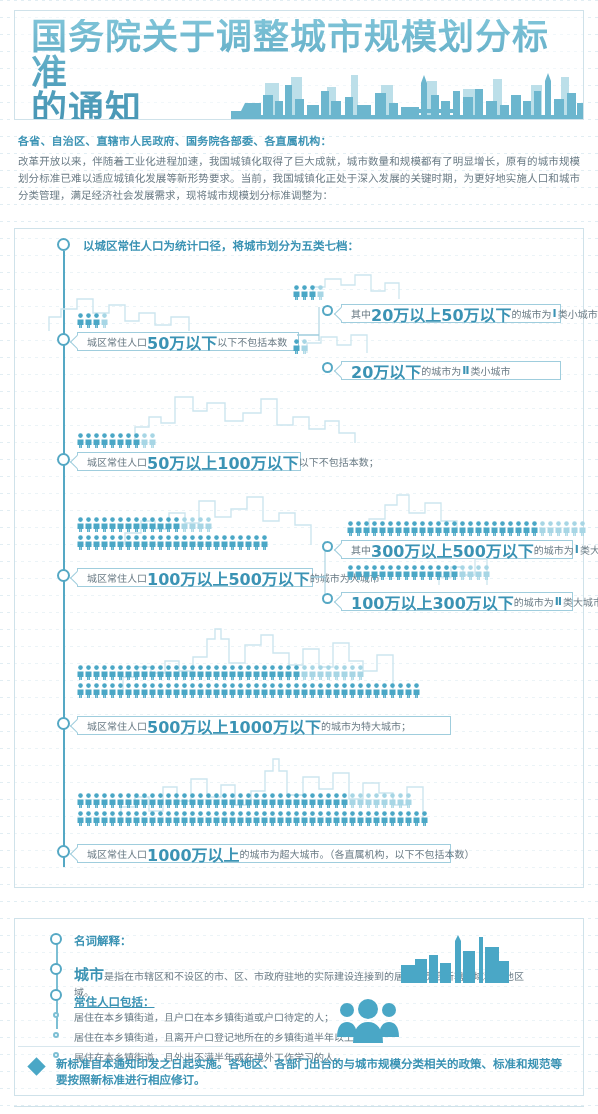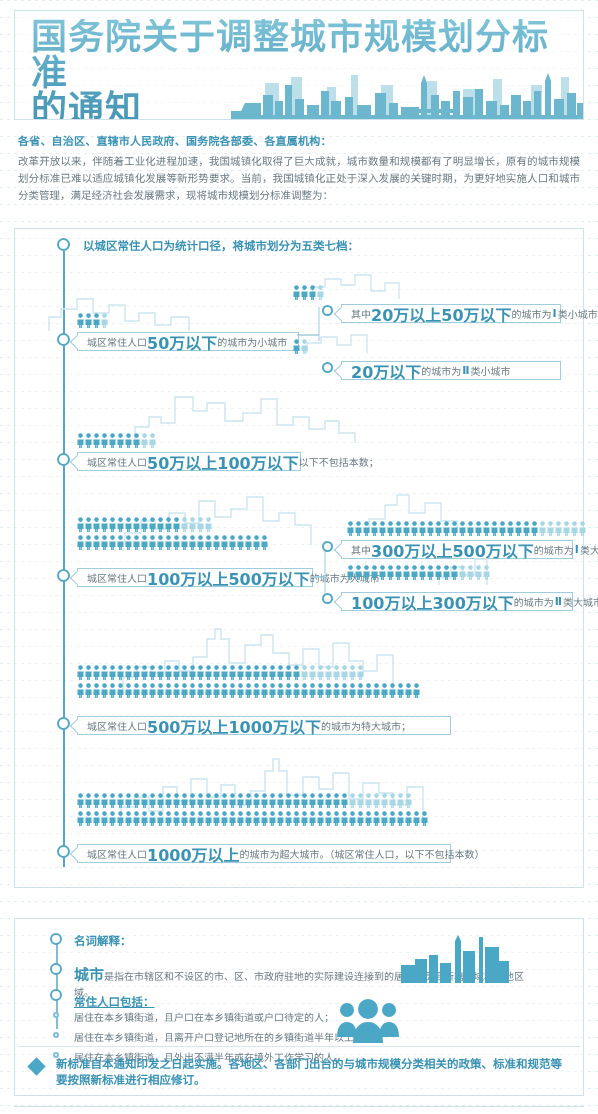--- a/index.html
+++ b/index.html
@@ -235,21 +235,21 @@
       </svg>
     <svg class="ppl" viewBox="0 0 7 15">
         <circle cx="3.5" cy="2.6" r="2.3" fill="#a7d6e5"></circle>
         <path d="M0.5 6.5h6v5.5h-1.6V15h-1.2v-3h-0.4v3h-1.2v-3H0.5Z" fill="#a7d6e5"></path>
       </svg>
   </div>
   <div class="node" style="top:104px;"></div>
   <div class="callout" style="left:62px;top:103px;width:222px;">
     <span>城区常住人口</span>
       <span class="em">50万以下</span>
-      <span>的城市为小城市</span>
+      <span>以下不包括本数</span>
   </div>
   <svg style="position:absolute;left:282px;top:72px;width:32px;height:40px;" viewBox="0 0 32 40">
     <path d="M0 34 L22 34 L22 6" stroke="#9fcddd" stroke-width="1" fill="none"></path>
     <path d="M0 34 L22 34 L22 62" stroke="#9fcddd" stroke-width="1" fill="none"></path>
   </svg>
 
   <svg style="position:absolute;left:276px;top:42px;width:150px;height:30px;" viewBox="0 0 150 30">
     <path d="M22 28 L22 16 L34 16 L34 8 L50 8 L50 14 L64 14 L64 4 L80 4 L80 20 L94 20 L94 12 L108 12 L108 28" fill="none" stroke="#cde6ef" stroke-width="1.3"></path>
   </svg>
   <div class="people" style="left:278px;top:56px;">
@@ -1431,21 +1431,21 @@
       </svg>
       <svg class="ppl" viewBox="0 0 7 15">
         <circle cx="3.5" cy="2.6" r="2.3" fill="#4aa7c6"></circle>
         <path d="M0.5 6.5h6v5.5h-1.6V15h-1.2v-3h-0.4v3h-1.2v-3H0.5Z" fill="#4aa7c6"></path>
       </svg>
     </div>
   <div class="node" style="top:616px;"></div>
   <div class="callout" style="left:62px;top:615px;width:374px;">
     <span>城区常住人口</span>
       <span class="em">1000万以上</span>
-      <span>的城市为超大城市。（城区常住人口，以下不包括本数）</span>
+      <span>的城市为超大城市。（各直属机构，以下不包括本数）</span>
   </div>
 </div>
 
 <div class="panel2">
   <div class="g-line"></div>
 
   <div class="g-node" style="top:14px;"></div>
   <div class="g-head" style="top:13px;">名词解释：</div>
 
   <div class="g-node" style="top:44px;"></div>

